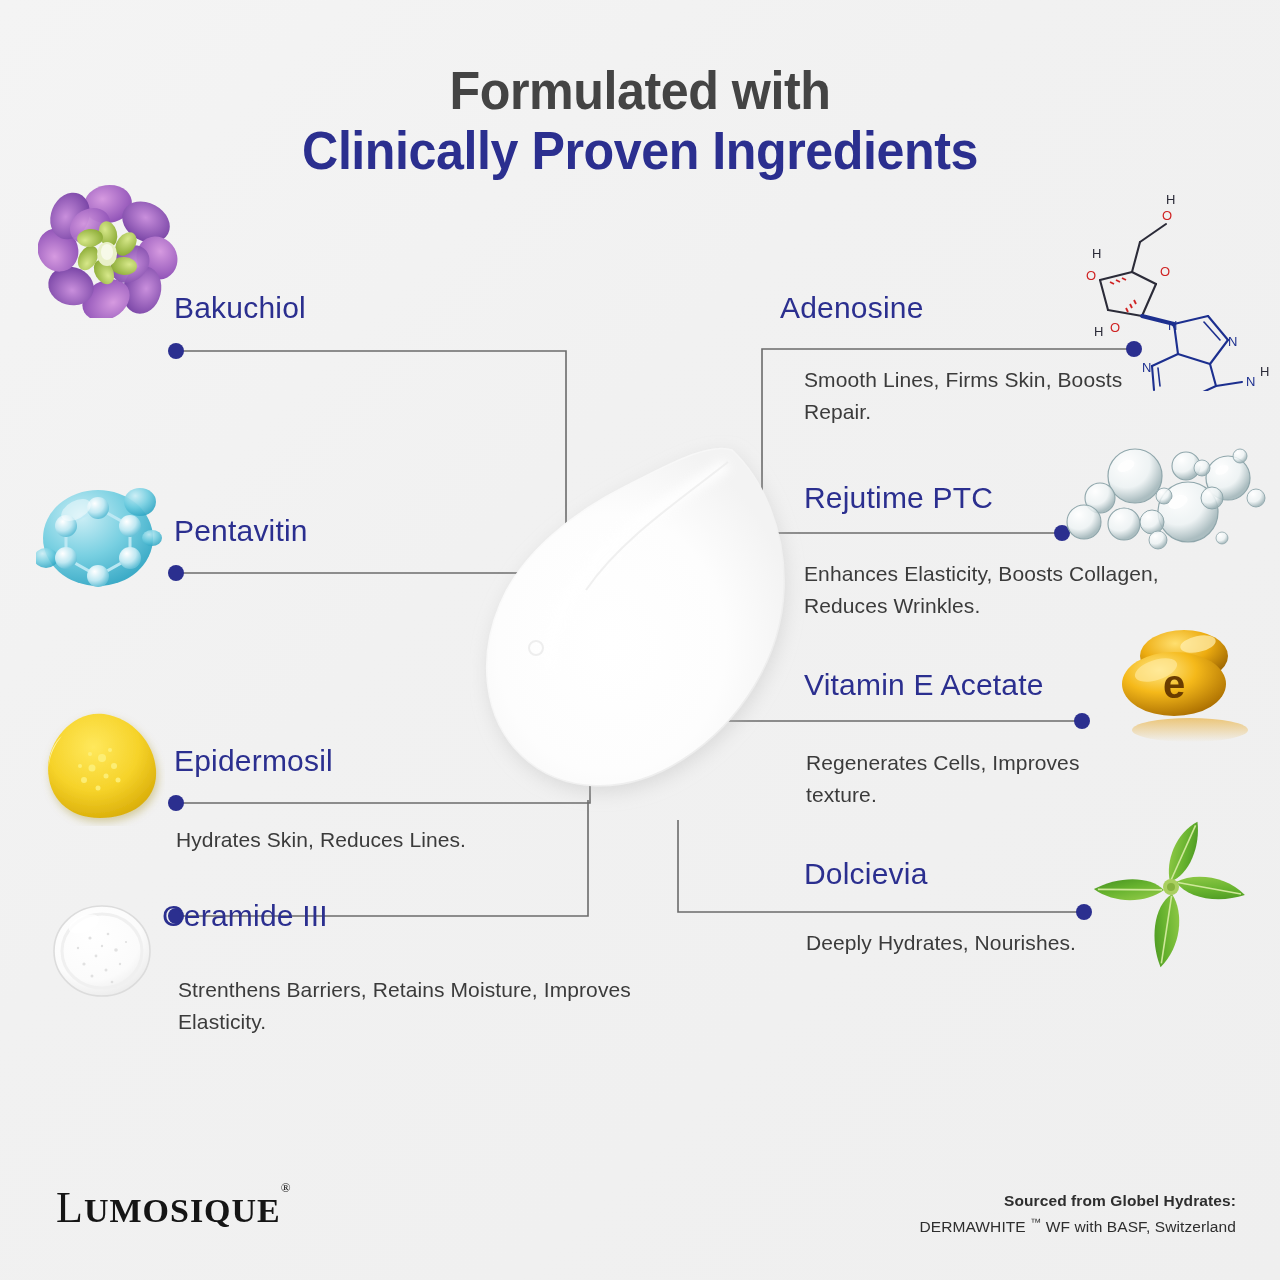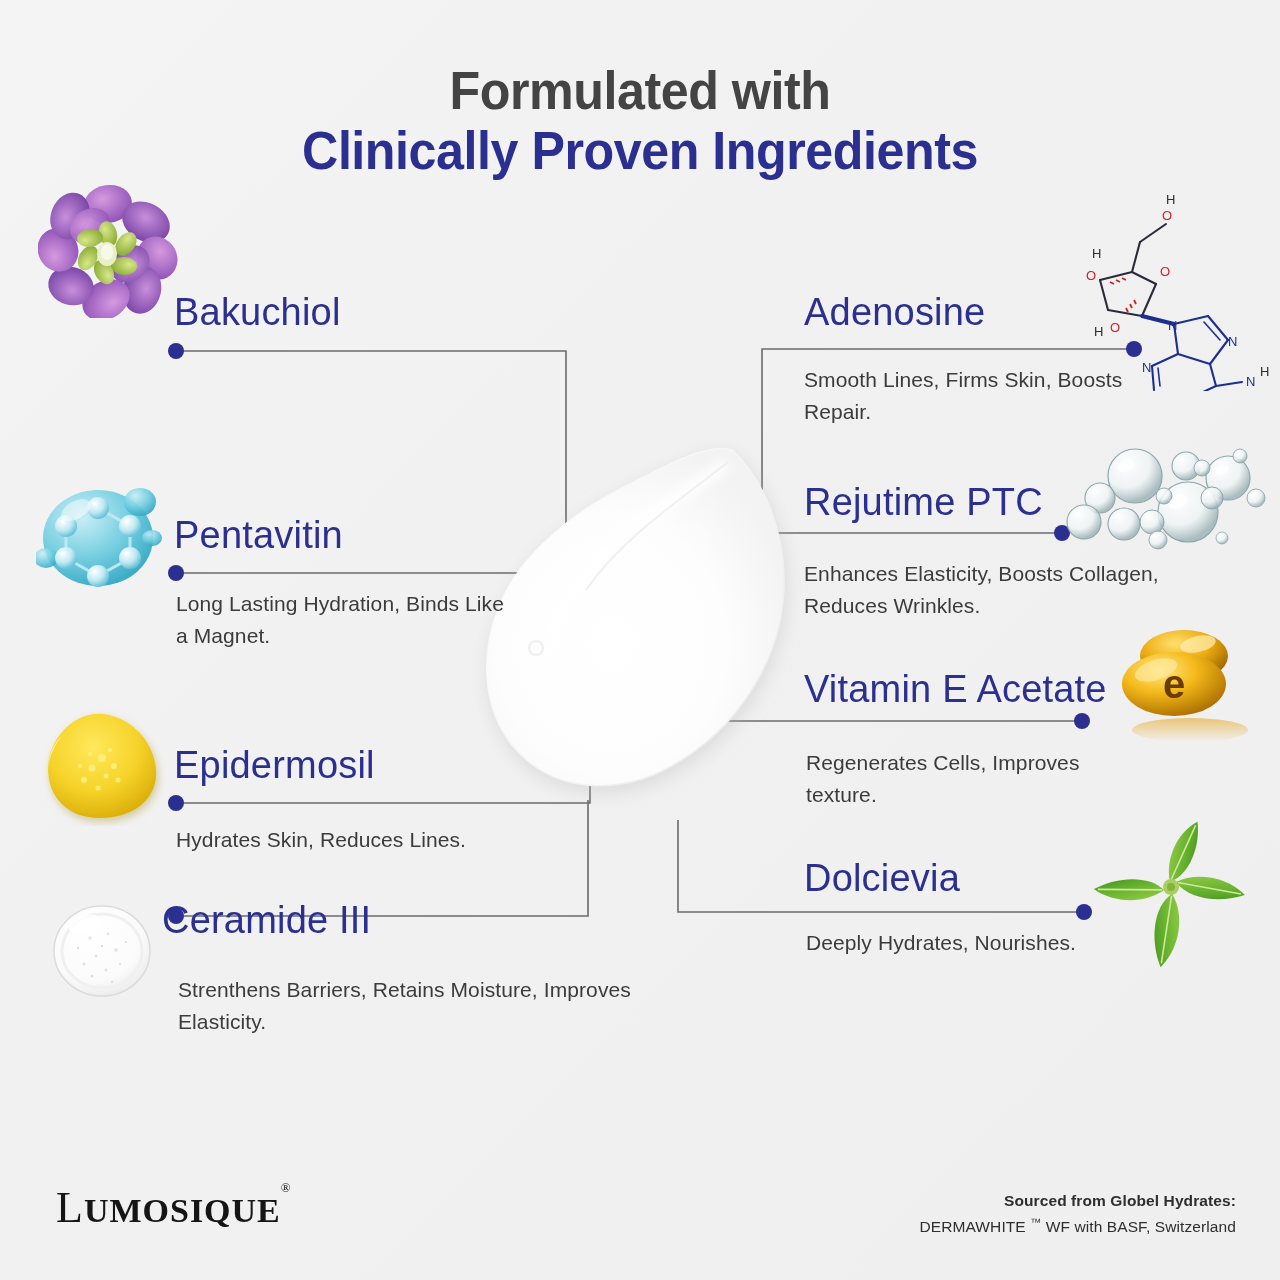--- a/index.html
+++ b/index.html
@@ -45,21 +45,21 @@
 
   
   #connectors { position: absolute; inset: 0; width: 1280px; height: 1280px; }
 
   
   .cream-wrap { position: absolute; left: 470px; top: 420px; width: 340px; height: 400px; }
 
   
   .entry { position: absolute; }
   .entry-title {
-    font-size: 38px;
+    font-size: 30px;
     color: #2b2f8f;
     font-weight: normal;
     letter-spacing: 0.2px;
     white-space: nowrap;
   }
   .entry-desc {
     font-size: 21px;
     color: #3b3b3b;
     line-height: 1.52;
     letter-spacing: 0.1px;
@@ -463,39 +463,36 @@
     </svg>
   </div>
 
   <div class="entry left" style="left:174px; top:291px;">
     <div class="entry-title">Bakuchiol</div>
   </div>
 
   <div class="entry left" style="left:174px; top:514px;">
     <div class="entry-title">Pentavitin</div>
   </div>
-  <div class="entry left" style="left:176px; top:588px; width:330px;">
-    <div class="entry-desc">Long Lasting Hydration, Binds Like a Magnet.</div>
-  </div>
 
   <div class="entry left" style="left:174px; top:744px;">
     <div class="entry-title">Epidermosil</div>
   </div>
   <div class="entry left" style="left:176px; top:824px; width:400px;">
     <div class="entry-desc">Hydrates Skin, Reduces Lines.</div>
   </div>
 
   <div class="entry left" style="left:162px; top:899px;">
     <div class="entry-title">Ceramide III</div>
   </div>
   <div class="entry left" style="left:178px; top:974px; width:470px;">
     <div class="entry-desc">Strenthens Barriers, Retains Moisture, Improves Elasticity.</div>
   </div>
 
-  <div class="entry right" style="left:804px; top:291px;">
+  <div class="entry right" style="left:780px; top:291px;">
     <div class="entry-title">Adenosine</div>
   </div>
   <div class="entry right" style="left:804px; top:364px; width:340px;">
     <div class="entry-desc">Smooth Lines, Firms Skin, Boosts Repair.</div>
   </div>
 
   <div class="entry right" style="left:804px; top:481px;">
     <div class="entry-title">Rejutime PTC</div>
   </div>
   <div class="entry right" style="left:804px; top:558px; width:360px;">

